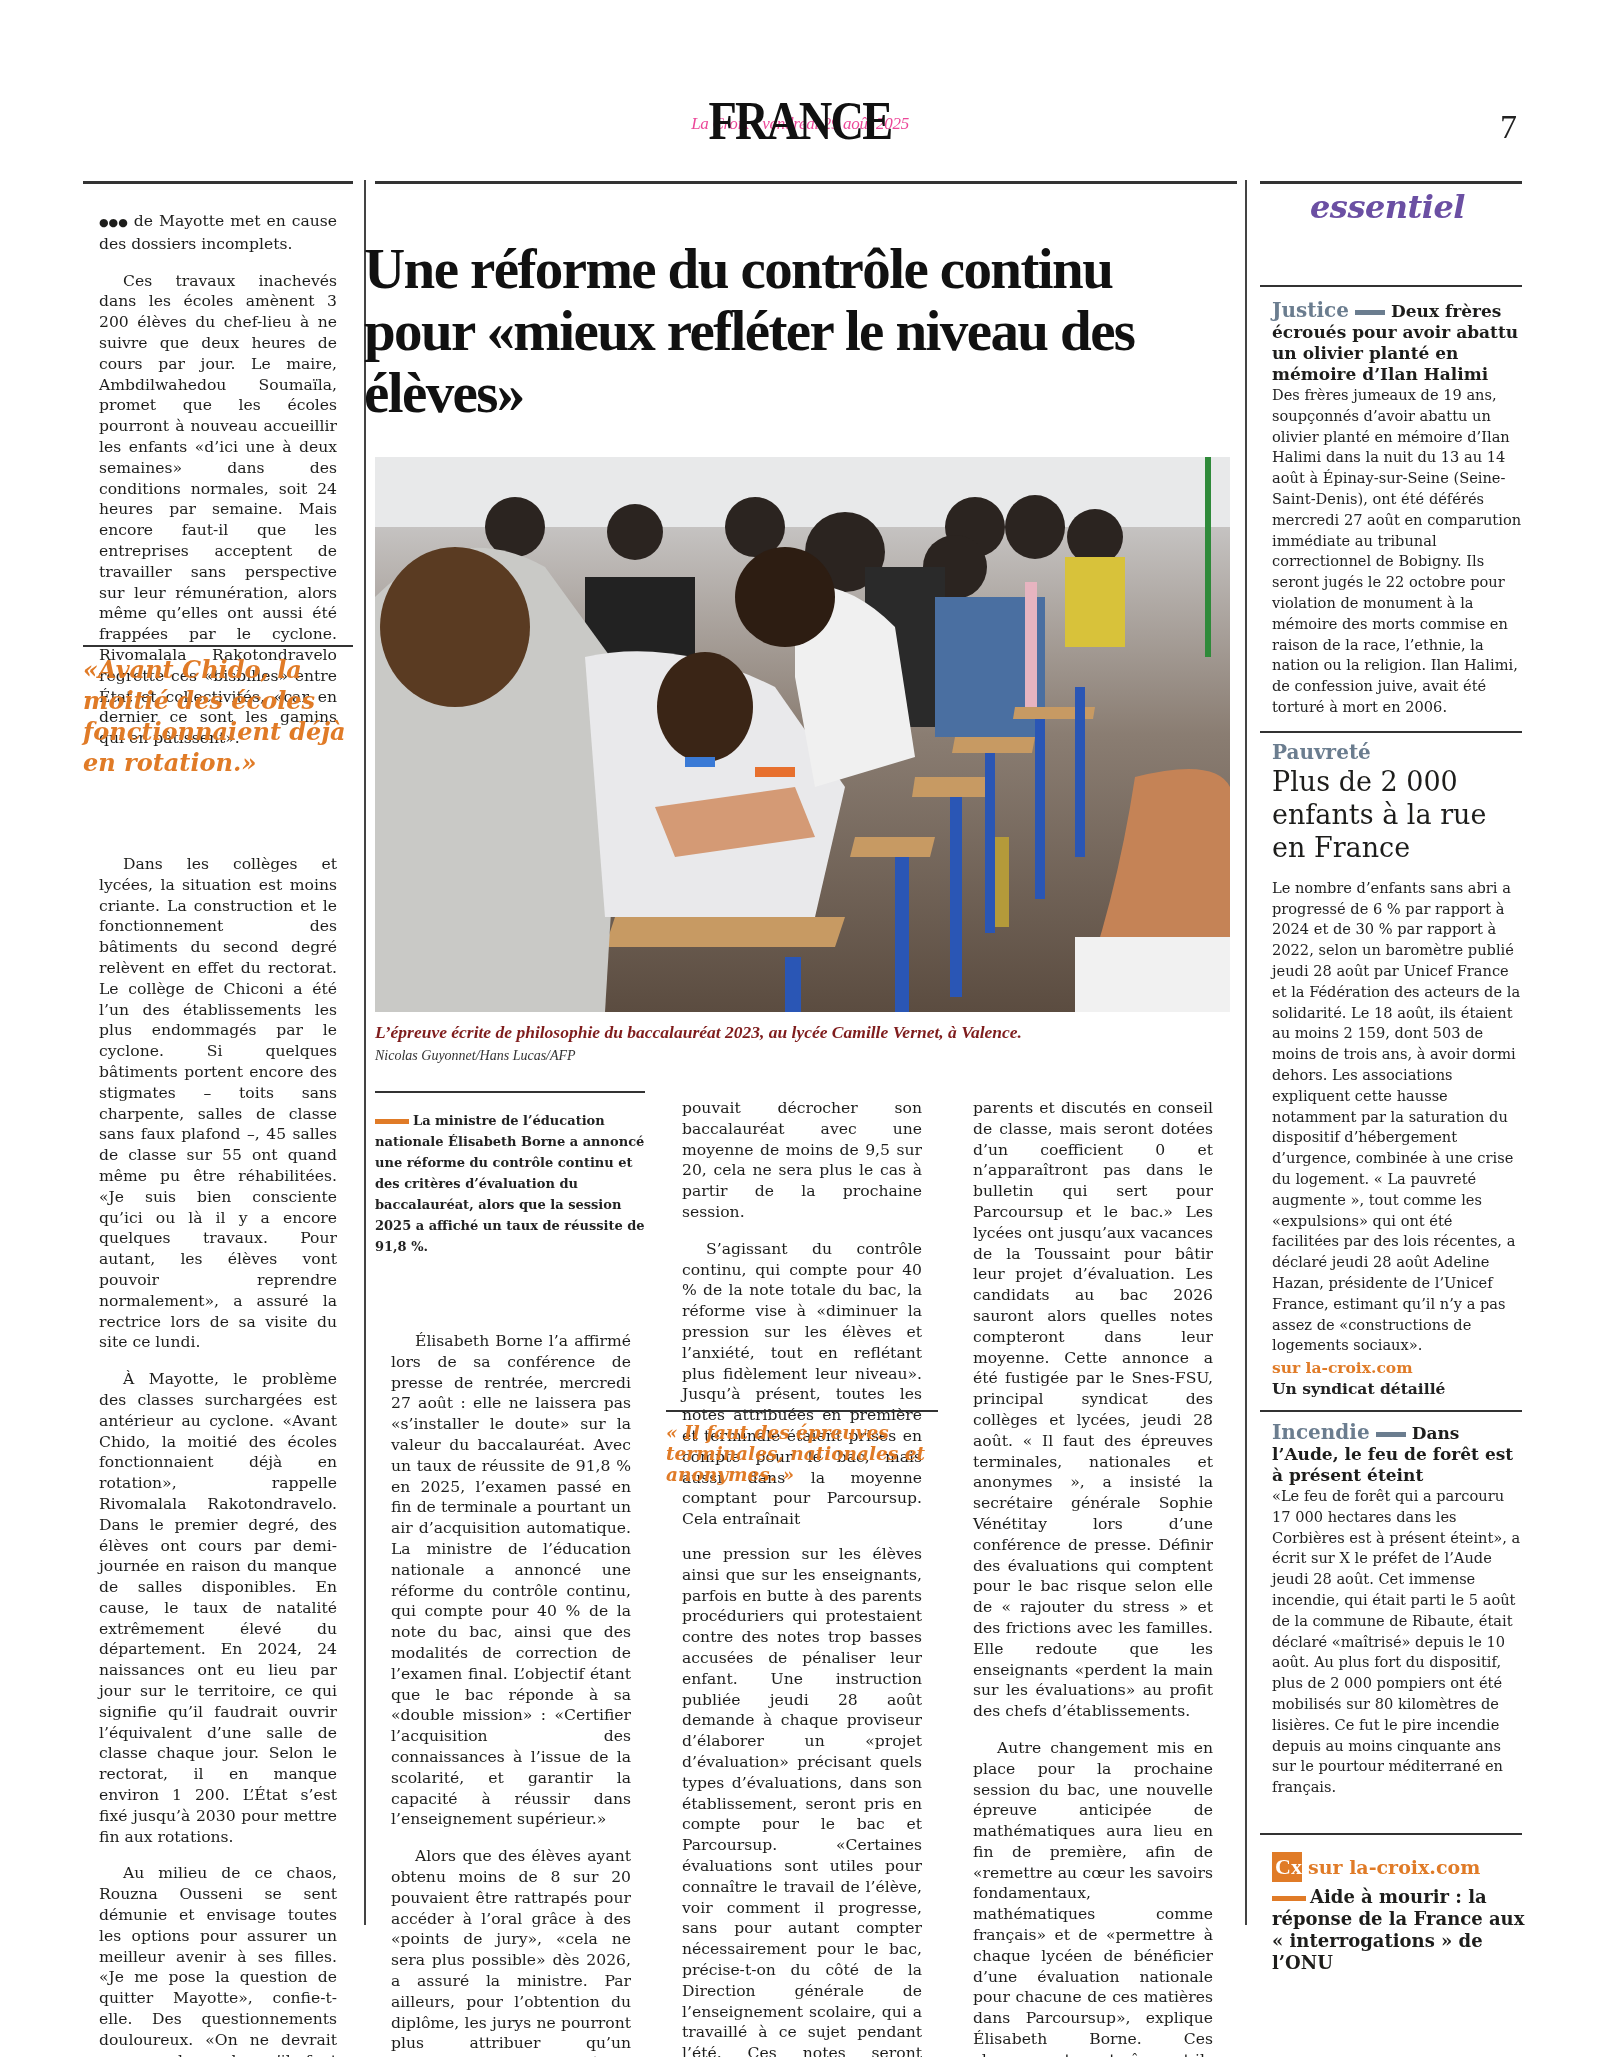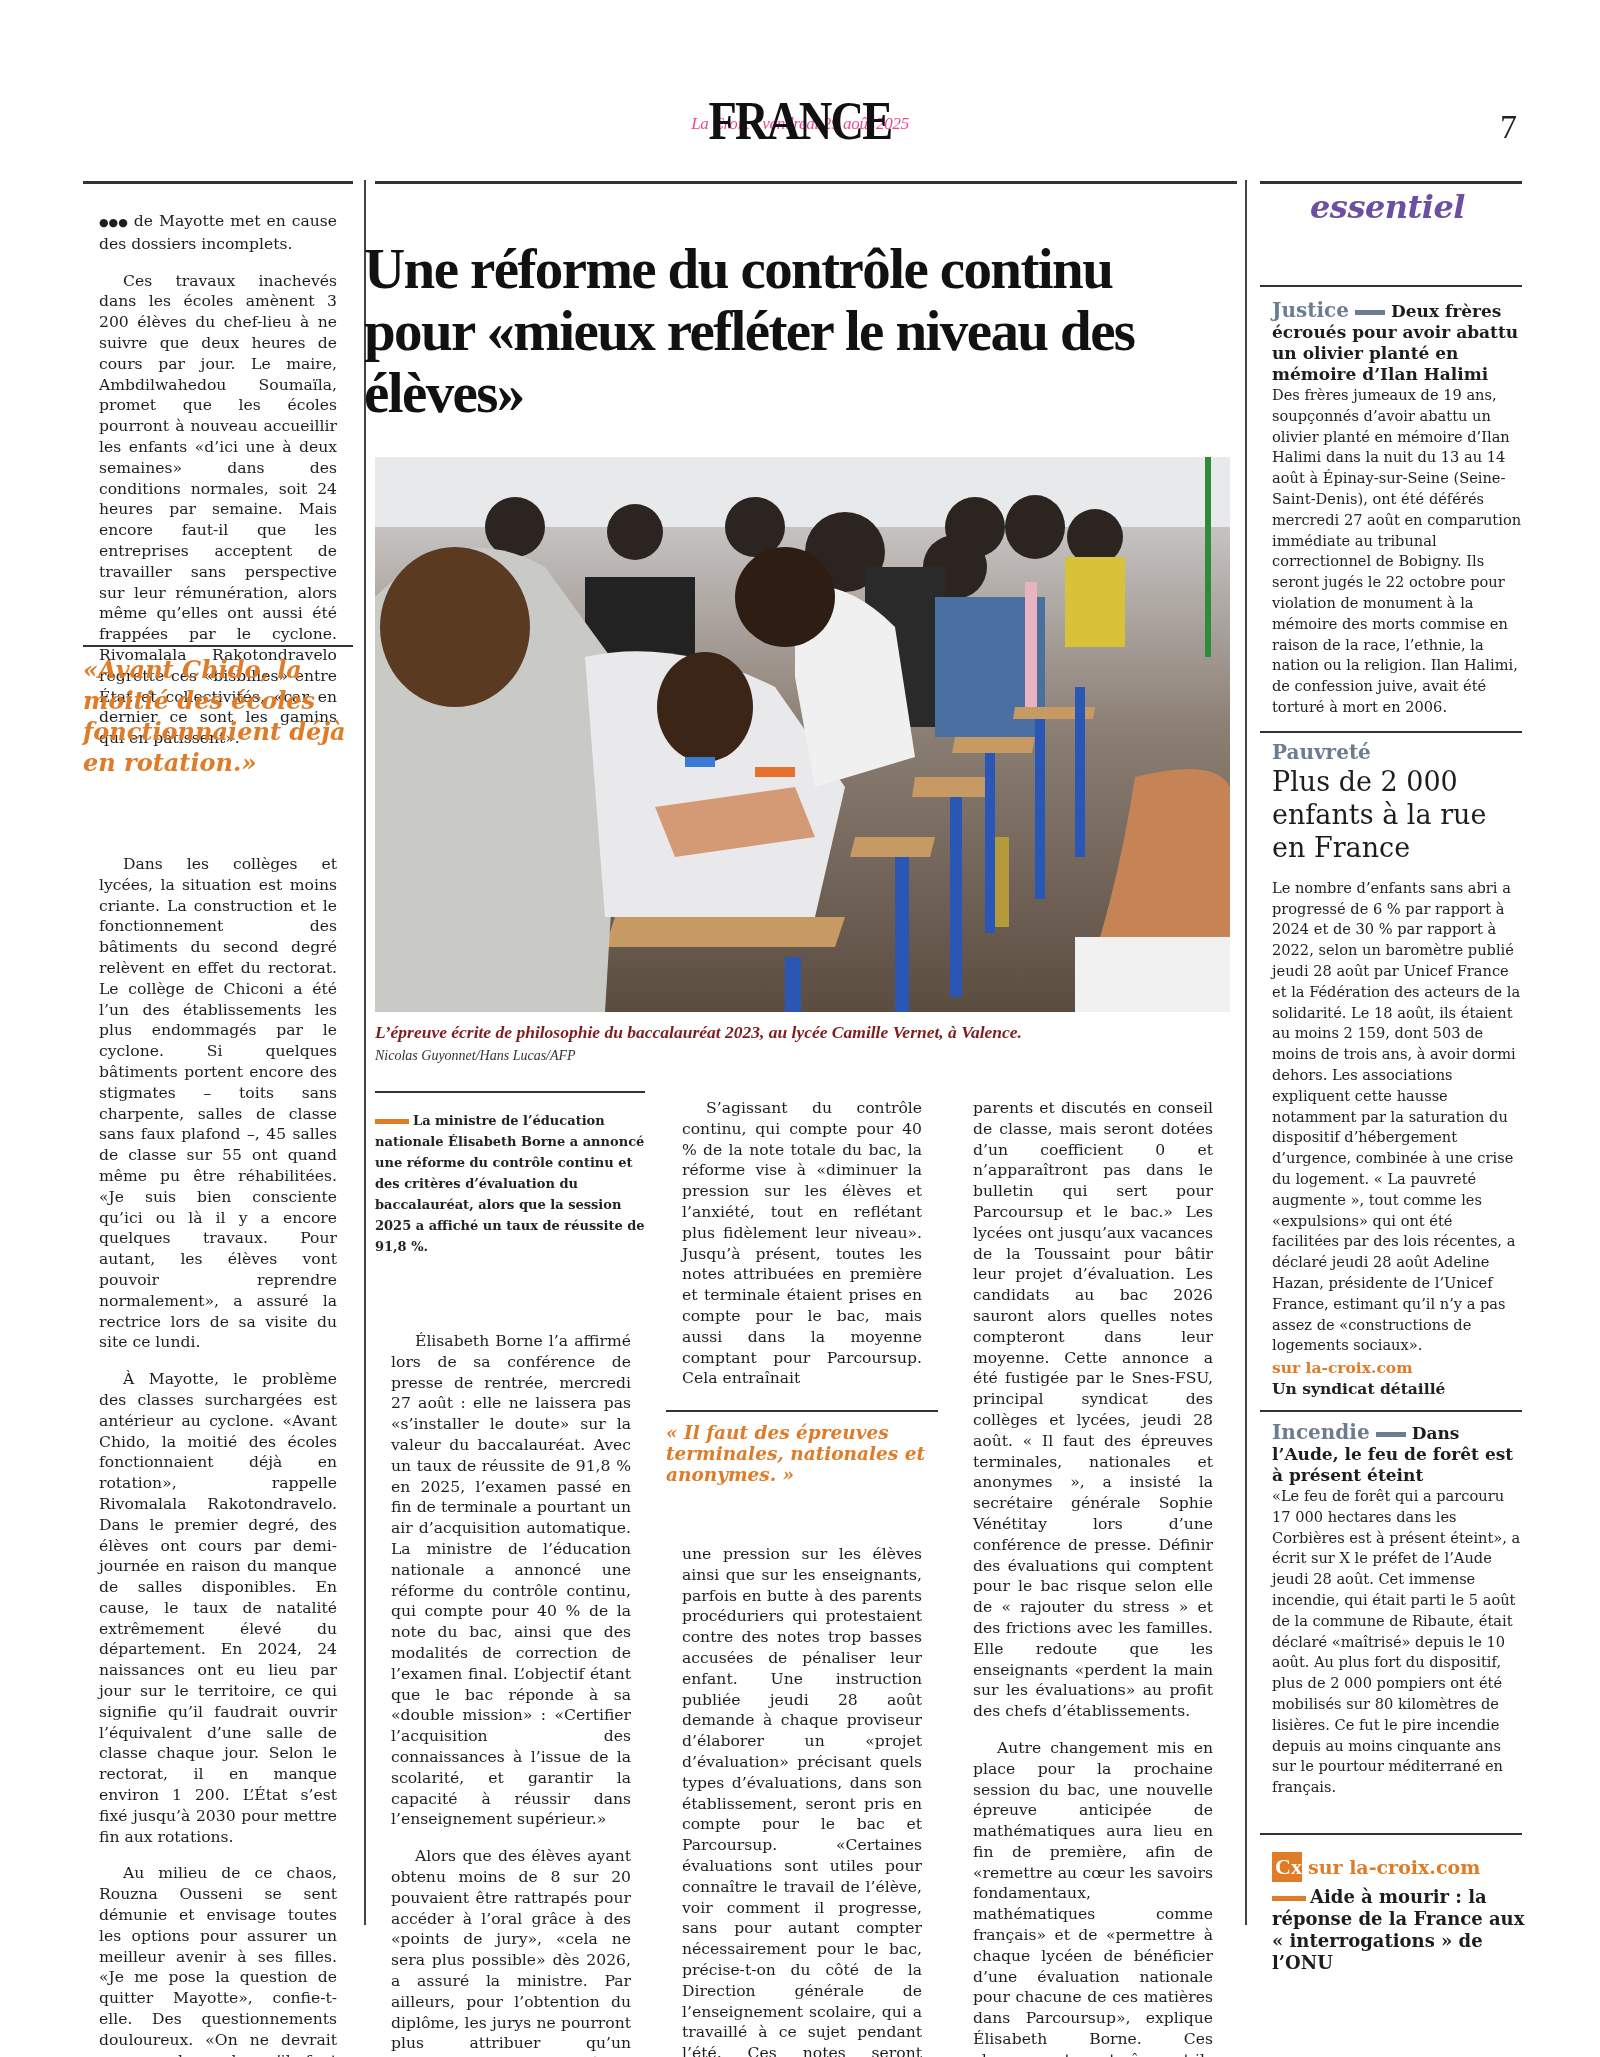--- a/index.html
+++ b/index.html
@@ -148,20 +148,21 @@
 <div class="chapo">
   <span class="orange-dash"></span><span>La ministre de l’éducation nationale Élisabeth Borne a annoncé une réforme du contrôle continu et des critères d’évaluation du baccalauréat, alors que la session 2025 a affiché un taux de réussite de 91,8 %.</span>
 </div>
 
 <div class="col" style="left:375px; top:1315px; width:272px;">
   <p>Élisabeth Borne l’a affirmé lors de sa conférence de presse de rentrée, mercredi 27 août : elle ne laissera pas «s’installer le doute» sur la valeur du baccalauréat. Avec un taux de réussite de 91,8 % en 2025, l’examen passé en fin de terminale a pourtant un air d’acquisition automatique. La ministre de l’éducation nationale a annoncé une réforme du contrôle continu, qui compte pour 40 % de la note du bac, ainsi que des modalités de correction de l’examen final. L’objectif étant que le bac réponde à sa «double mission» : «Certifier l’acquisition des connaissances à l’issue de la scolarité, et garantir la capacité à réussir dans l’enseignement supérieur.»</p>
   <p>Alors que des élèves ayant obtenu moins de 8 sur 20 pouvaient être rattrapés pour accéder à l’oral grâce à des «points de jury», «cela ne sera plus possible» dès 2026, a assuré la ministre. Par ailleurs, pour l’obtention du diplôme, les jurys ne pourront plus attribuer qu’un maximum de 50 points à un candidat qui n’aurait pas la moyenne, contre parfois plus de 100 points jusqu’à présent. Ainsi, alors qu’en 2025 un candidat</p>
 </div>
 
 <div class="col" style="left:666px; top:1082px; width:272px;">
+  <p class="noindent">pouvait décrocher son baccalauréat avec une moyenne de moins de 9,5 sur 20, cela ne sera plus le cas à partir de la prochaine session.</p>
   <p>S’agissant du contrôle continu, qui compte pour 40 % de la note totale du bac, la réforme vise à «diminuer la pression sur les élèves et l’anxiété, tout en reflétant plus fidèlement leur niveau». Jusqu’à présent, toutes les notes attribuées en première et terminale étaient prises en compte pour le bac, mais aussi dans la moyenne comptant pour Parcoursup. Cela entraînait</p>
 </div>
 <div class="rule" style="left:666px; top:1410px; width:272px; height:2px;"></div>
 <div class="pull-mid">« Il faut des épreuves terminales, nationales et anonymes. »</div>
 <div class="col" style="left:666px; top:1528px; width:272px;">
   <p class="noindent">une pression sur les élèves ainsi que sur les enseignants, parfois en butte à des parents procéduriers qui protestaient contre des notes trop basses accusées de pénaliser leur enfant. Une instruction publiée jeudi 28 août demande à chaque proviseur d’élaborer un «projet d’évaluation» précisant quels types d’évaluations, dans son établissement, seront pris en compte pour le bac et Parcoursup. «Certaines évaluations sont utiles pour connaître le travail de l’élève, voir comment il progresse, sans pour autant compter nécessairement pour le bac, précise-t-on du côté de la Direction générale de l’enseignement scolaire, qui a travaillé à ce sujet pendant l’été. Ces notes seront présentes dans les relevés envoyés aux</p>
 </div>
 
 <div class="col" style="left:957px; top:1082px; width:272px;">
   <p class="noindent">parents et discutés en conseil de classe, mais seront dotées d’un coefficient 0 et n’apparaîtront pas dans le bulletin qui sert pour Parcoursup et le bac.» Les lycées ont jusqu’aux vacances de la Toussaint pour bâtir leur projet d’évaluation. Les candidats au bac 2026 sauront alors quelles notes compteront dans leur moyenne. Cette annonce a été fustigée par le Snes-FSU, principal syndicat des collèges et lycées, jeudi 28 août. « Il faut des épreuves terminales, nationales et anonymes », a insisté la secrétaire générale Sophie Vénétitay lors d’une conférence de presse. Définir des évaluations qui comptent pour le bac risque selon elle de « rajouter du stress » et des frictions avec les familles. Elle redoute que les enseignants «perdent la main sur les évaluations» au profit des chefs d’établissements.</p>

